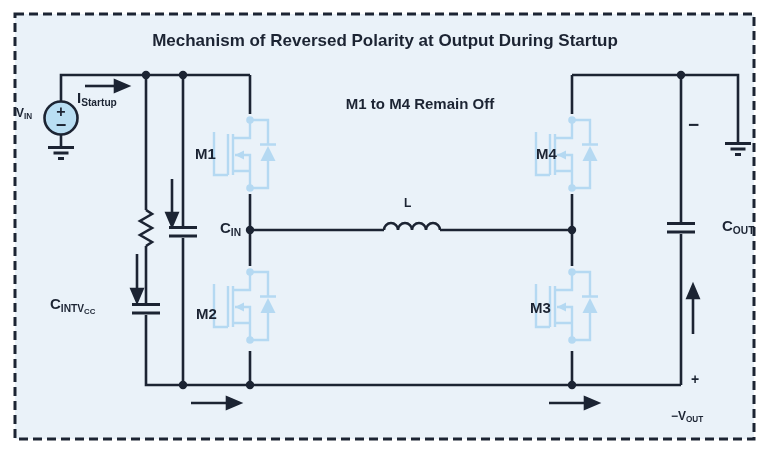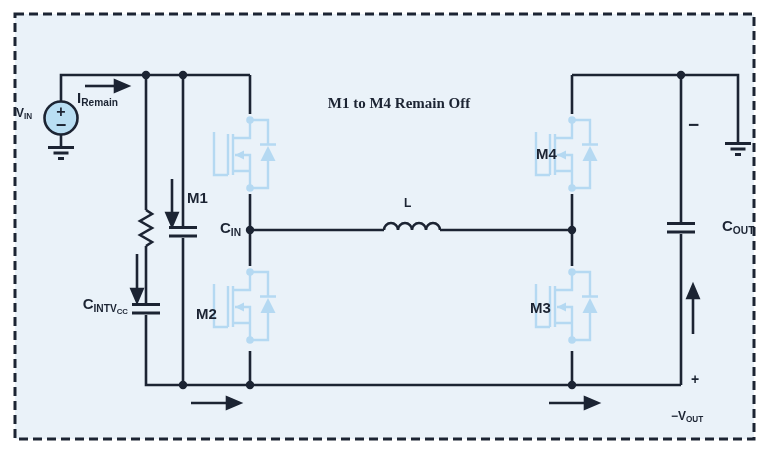--- a/index.html
+++ b/index.html
@@ -10,21 +10,21 @@
   #stage svg{position:absolute;left:0;top:0;}
   .lbl{position:absolute;font-weight:700;color:#1c2433;white-space:nowrap;line-height:1;}
   .f17{font-size:17px;}
   .f16{font-size:12px;}
   .f15{font-size:15px;}
   .f14{font-size:14px;}
   .f19{font-size:19px;}
   .sub{font-size:0.68em;position:relative;top:0.28em;font-weight:700;}
   .subsub{font-size:0.52em;position:relative;top:0.62em;font-weight:700;}
   .center{text-align:center;}
-  .right{text-align:right;}
+  .right{text-align:left;}
 </style>
 </head>
 <body>
 
 <div id="stage">
 
   <svg width="771" height="455" viewBox="0 0 771 455">
     <defs>
       <g id="nmos">
         <path d="M 0 3 V 18 H -17
@@ -122,28 +122,29 @@
         <line x1="191" y1="403" x2="227" y2="403"></line>
           <polygon points="227,397.5 240,403 227,408.5"></polygon>
       </g>
       <g>
         <line x1="549" y1="403" x2="585" y2="403"></line>
           <polygon points="585,397.5 598,403 585,408.5"></polygon>
       </g>
     </g>
   </svg>
 
+  <div class="lbl f17 center" style="left:15px;top:32px;width:740px;">Mechanism of Reversed Polarity at Output During Startup</div>
 
-  <div class="lbl f15 center" style="left:299px;top:96px;width:200px;font-family:Liberation Serif, serif;">M1 to M4 Remain Off</div>
+  <div class="lbl f15 center" style="left:320px;top:96px;width:200px;">M1 to M4 Remain Off</div>
 
   <div class="lbl f16" style="left:16px;top:107px;"><span>V</span><span class="sub">IN</span></div>
 
-  <div class="lbl f15" style="left:77px;top:90px;"><span>I</span><span class="sub">Remain</span></div>
+  <div class="lbl f15" style="left:77px;top:90px;"><span>I</span><span class="sub">Startup</span></div>
 
-  <div class="lbl f15" style="left:187px;top:146px;margin-top:44px;">M1</div>
+  <div class="lbl f15" style="left:195px;top:146px;">M1</div>
   <div class="lbl f15" style="left:196px;top:299px;margin-top:7px;">M2</div>
   <div class="lbl f15" style="left:536px;top:146px;">M4</div>
   <div class="lbl f15" style="left:530px;top:300px;">M3</div>
 
   <div class="lbl f15" style="left:220px;top:220px;"><span>C</span><span class="sub">IN</span></div>
 
   <div class="lbl f15 right" style="left:50px;top:296px;width:78px;"><span>C</span><span class="sub">INTV</span><span class="subsub">CC</span></div>
 
   <div class="lbl f15" style="left:700px;top:218px;margin-left:22px;"><span>C</span><span class="sub">OUT</span></div>
 

